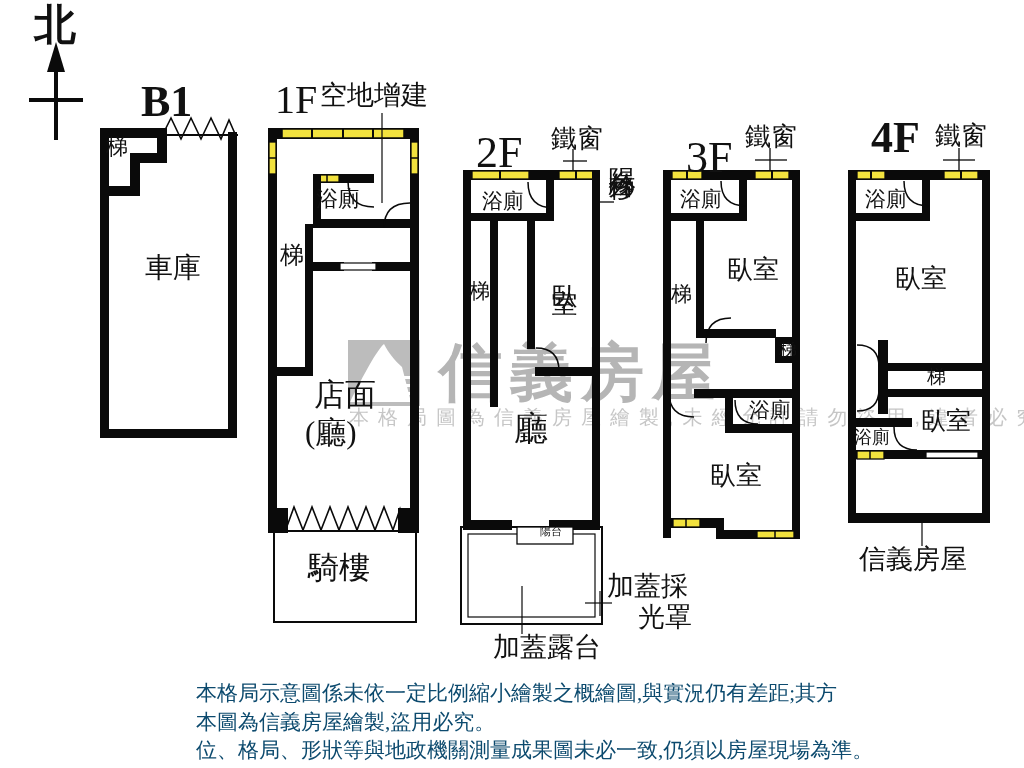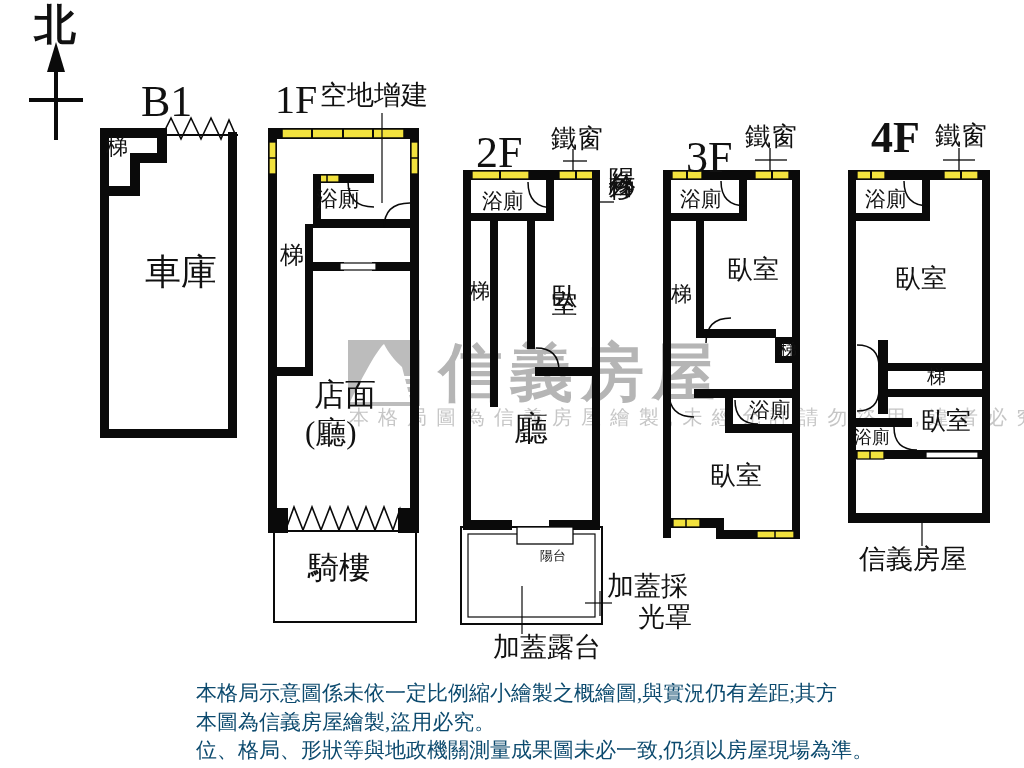--- a/index.html
+++ b/index.html
@@ -177,40 +177,40 @@
         <rect x="926" y="452" width="52" height="6" fill="#ffffff" stroke="#0a0a0a" stroke-width="1.2"></rect>
         <rect x="848" y="513" width="142" height="10"></rect>
         <line x1="922" y1="523" x2="922" y2="546" stroke="#0a0a0a" stroke-width="1.2"></line>
       </g>
     </g>
   </svg>
 
   <div class="labels">
     <div class="lbl" style="left:34px;top:4px;font-size:42px;font-weight:600;">北</div>
 
-    <div class="lbl serifTitle" style="left:141px;top:80px;font-size:44px;">B1</div>
+    <div class="lbl serifTitle" style="left:141px;top:80px;font-size:44px;font-weight:bold;">B1</div>
     <div class="lbl" style="left:106px;top:136px;font-size:22px;">梯</div>
-    <div class="lbl" style="left:145px;top:254px;font-size:36px;">車庫</div>
+    <div class="lbl" style="left:145px;top:254px;font-size:28px;">車庫</div>
 
     <div class="lbl serifTitle" style="left:275px;top:80px;font-size:40px;">1F</div>
     <div class="lbl" style="left:320px;top:82px;font-size:27px;">空地增建</div>
     <div class="lbl" style="left:316px;top:188px;font-size:22px;">浴廁</div>
     <div class="lbl" style="left:280px;top:243px;font-size:24px;">梯</div>
     <div class="lbl" style="left:314px;top:379px;font-size:31px;">店面</div>
     <div class="lbl" style="left:305px;top:417px;font-size:31px;">(廳)</div>
     <div class="lbl" style="left:308px;top:552px;font-size:31px;">騎樓</div>
 
     <div class="lbl serifTitle" style="left:476px;top:131px;font-size:44px;">2F</div>
     <div class="lbl" style="left:551px;top:126px;font-size:26px;">鐵窗</div>
     <div class="lbl vert" style="left:608px;top:147px;font-size:27px;letter-spacing:2px;">陽台外移</div>
     <div class="lbl" style="left:482px;top:191px;font-size:21px;">浴廁</div>
     <div class="lbl" style="left:469px;top:281px;font-size:21px;">梯</div>
     <div class="lbl vert" style="left:551px;top:264px;font-size:26px;letter-spacing:4px;">臥室</div>
     <div class="lbl" style="left:514px;top:412px;font-size:34px;">廳</div>
-    <div class="lbl" style="left:540px;top:549px;font-size:13px;">陽台</div>
+    <div class="lbl" style="left:540px;top:526px;font-size:11px;">陽台</div>
     <div class="lbl" style="left:481px;top:634px;font-size:27px;margin-left:12px;">加蓋露台</div>
     <div class="lbl" style="left:607px;top:573px;font-size:27px;">
       <div>加蓋採</div>
       <div style="margin-left:31px;margin-top:4px;">光罩</div>
     </div>
 
     <div class="lbl serifTitle" style="left:686px;top:136px;font-size:44px;">3F</div>
     <div class="lbl" style="left:745px;top:124px;font-size:26px;">鐵窗</div>
     <div class="lbl" style="left:680px;top:189px;font-size:21px;">浴廁</div>
     <div class="lbl" style="left:671px;top:284px;font-size:21px;">梯</div>

